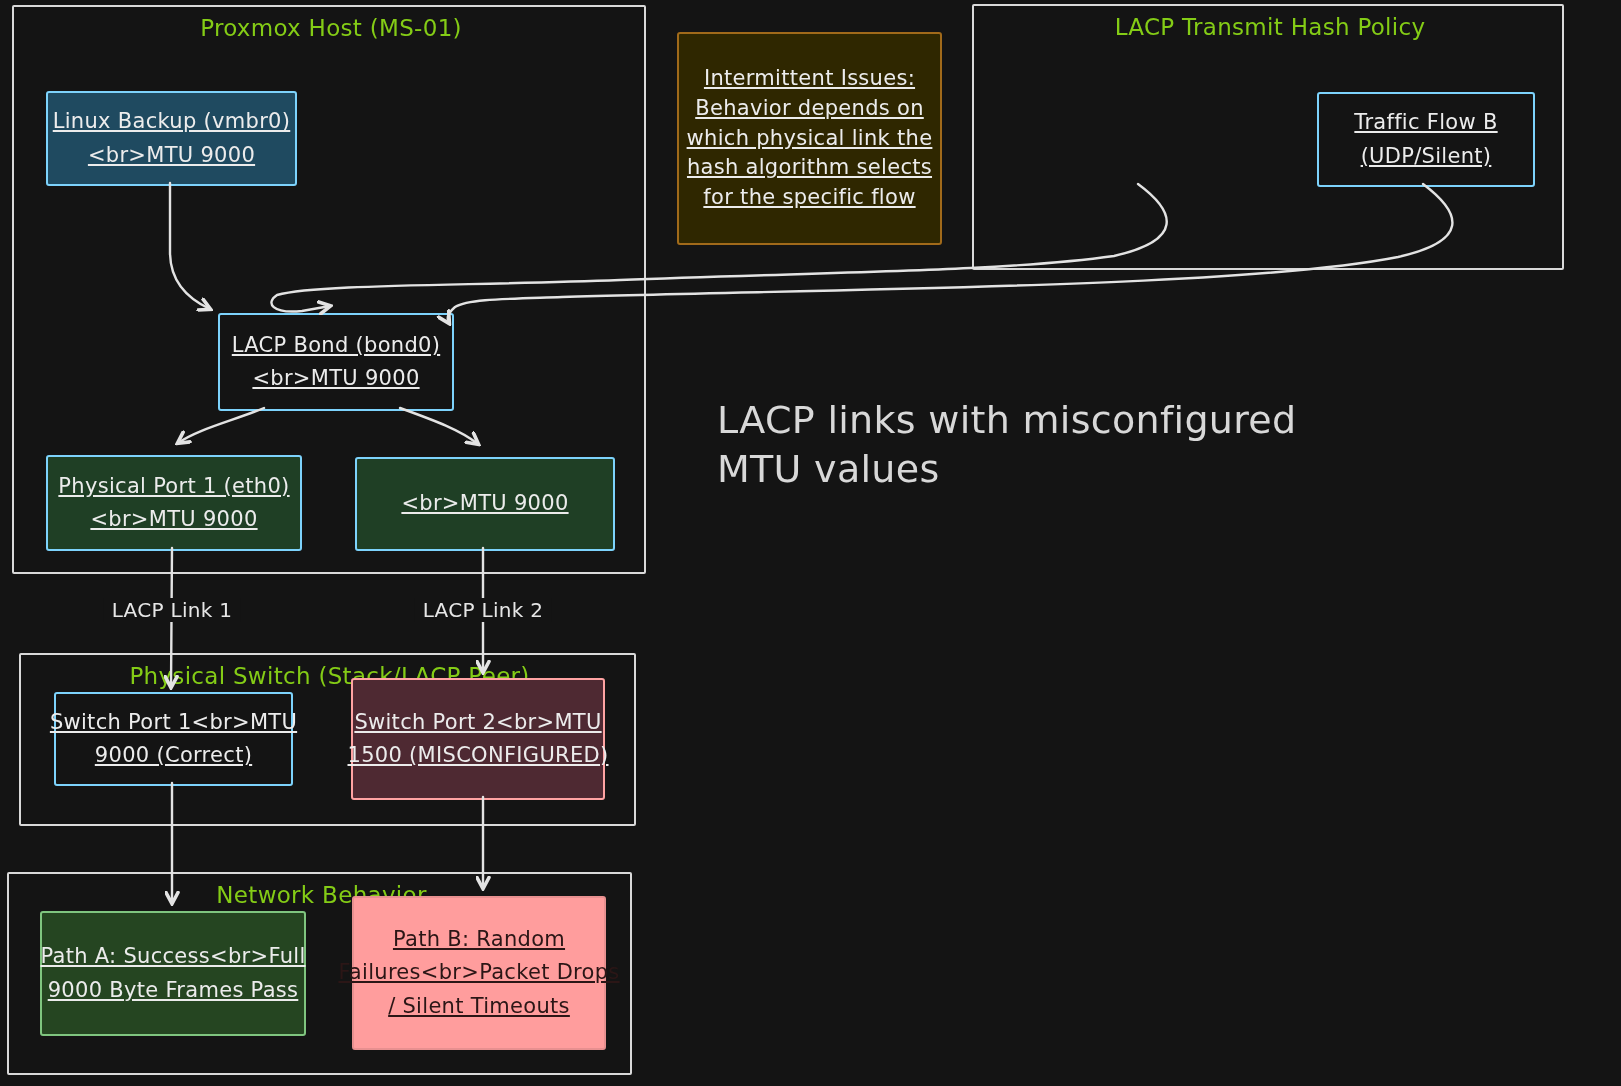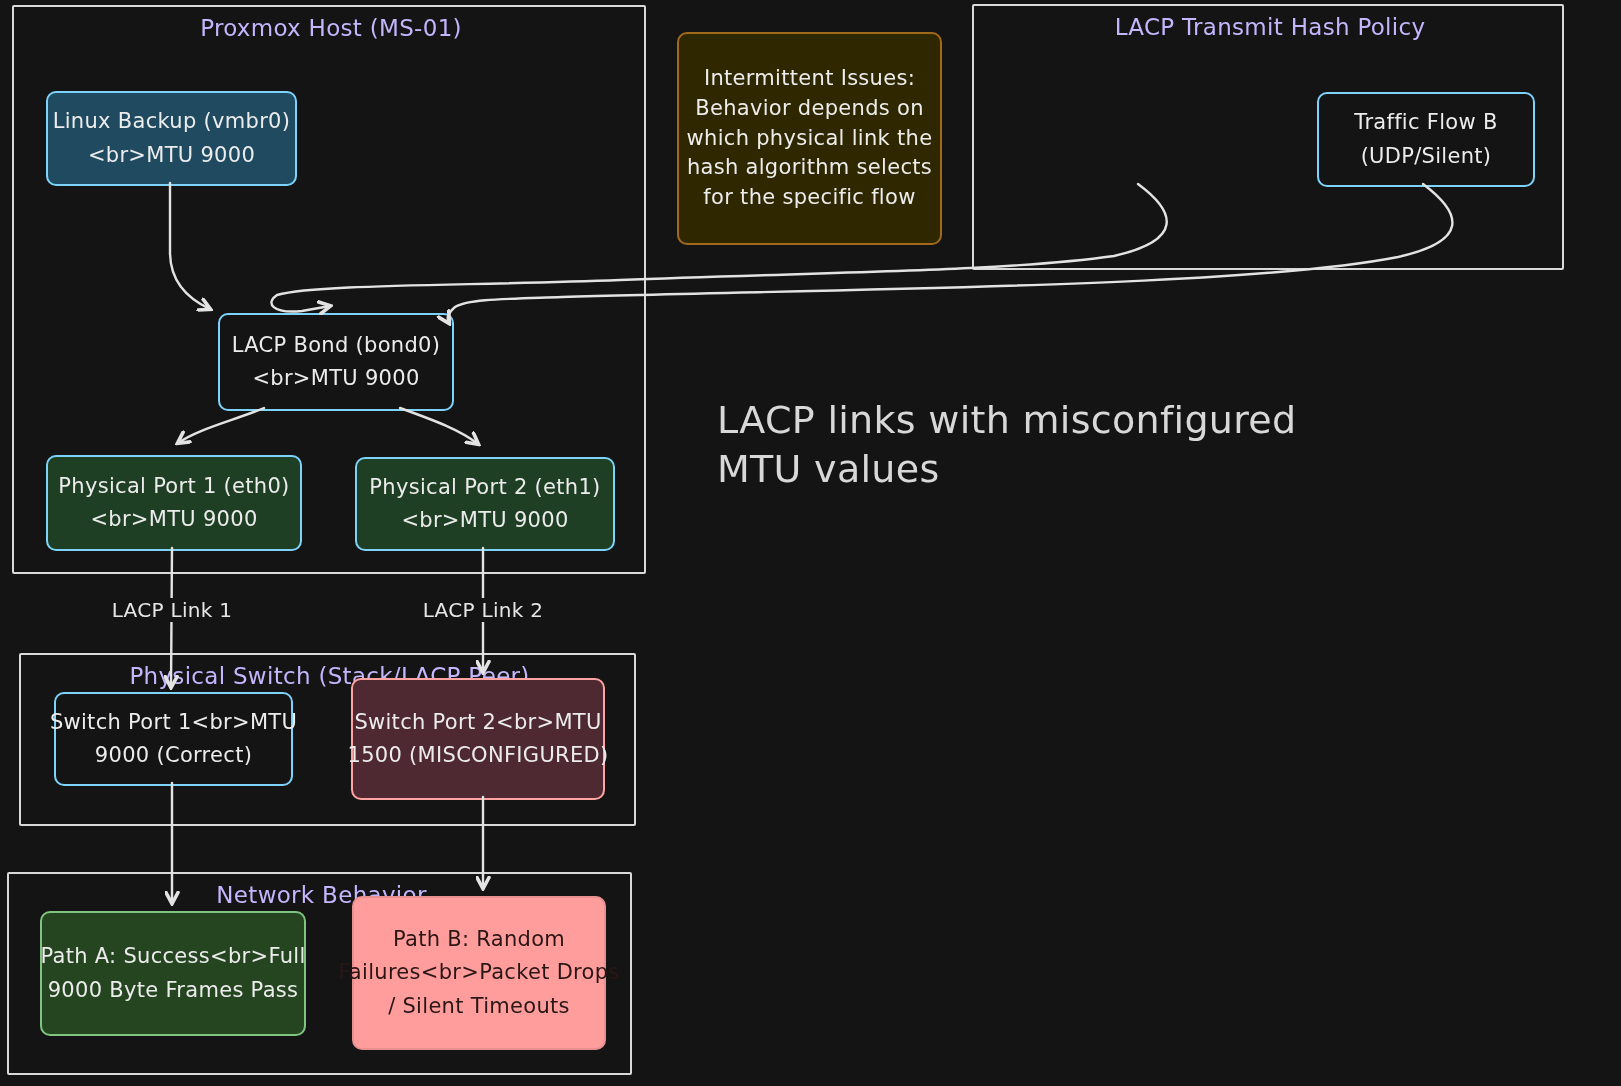--- a/index.html
+++ b/index.html
@@ -7,27 +7,28 @@
     position:relative;width:1621px;height:1086px;background:#141414;
     font-family:"DejaVu Sans",sans-serif;color:#ececec;overflow:hidden;
     letter-spacing:.3px;
   }
   .container{
     position:absolute;border:2px solid #d9d9d9;border-radius:2px;
     background:transparent;z-index:1;
   }
   .ctitle{
     position:absolute;top:8px;left:4px;right:0;text-align:center;
-    font-size:23px;color:#c4b5fd;z-index:2;white-space:nowrap;
+    font-size:23px;color:#84cc16;z-index:2;white-space:nowrap;
   }
   .node{
-    position:absolute;border:2px solid #7dd3fc;border-radius:10px;
+    position:absolute;border:2px solid #7dd3fc;border-radius:3px;
     display:flex;flex-direction:column;justify-content:center;align-items:center;
     text-align:center;font-size:21px;line-height:1.58;z-index:3;
     background:transparent;
+    text-decoration:underline;
   }
   .node span{display:block;white-space:nowrap;}
   .fill-blue{background:#1f4a60;}
   .fill-green{background:#1f3f25;}
   .fill-olive{background:#2f2700;border-color:#a16a1a;line-height:1.42;}
   .fill-maroon{background:#4e2932;border-color:#ffa3a3;}
   .fill-patha{background:#254521;border-color:#7fc57f;}
   .fill-pathb{background:#ff9d9d;border-color:#e89090;color:#2b1616;}
   .edge-label{
     position:absolute;z-index:6;background:#141414;padding:0 8px;
@@ -70,21 +71,20 @@
     <span>LACP Bond (bond0)</span>
     <span>&lt;br&gt;MTU 9000</span>
   </div>
 
   <div class="node fill-green" style="left:46px;top:455px;width:252px;height:92px;">
     <span>Physical Port 1 (eth0)</span>
     <span>&lt;br&gt;MTU 9000</span>
   </div>
 
   <div class="node fill-green" style="left:355px;top:457px;width:256px;height:90px;">
-    <span>Physical Port 2 (eth1)</span>
     <span>&lt;br&gt;MTU 9000</span>
   </div>
 
   <div class="node fill-olive" style="left:677px;top:32px;width:261px;height:209px;">
     <span>Intermittent Issues:</span>
     <span>Behavior depends on</span>
     <span>which physical link the</span>
     <span>hash algorithm selects</span>
     <span>for the specific flow</span>
   </div>

